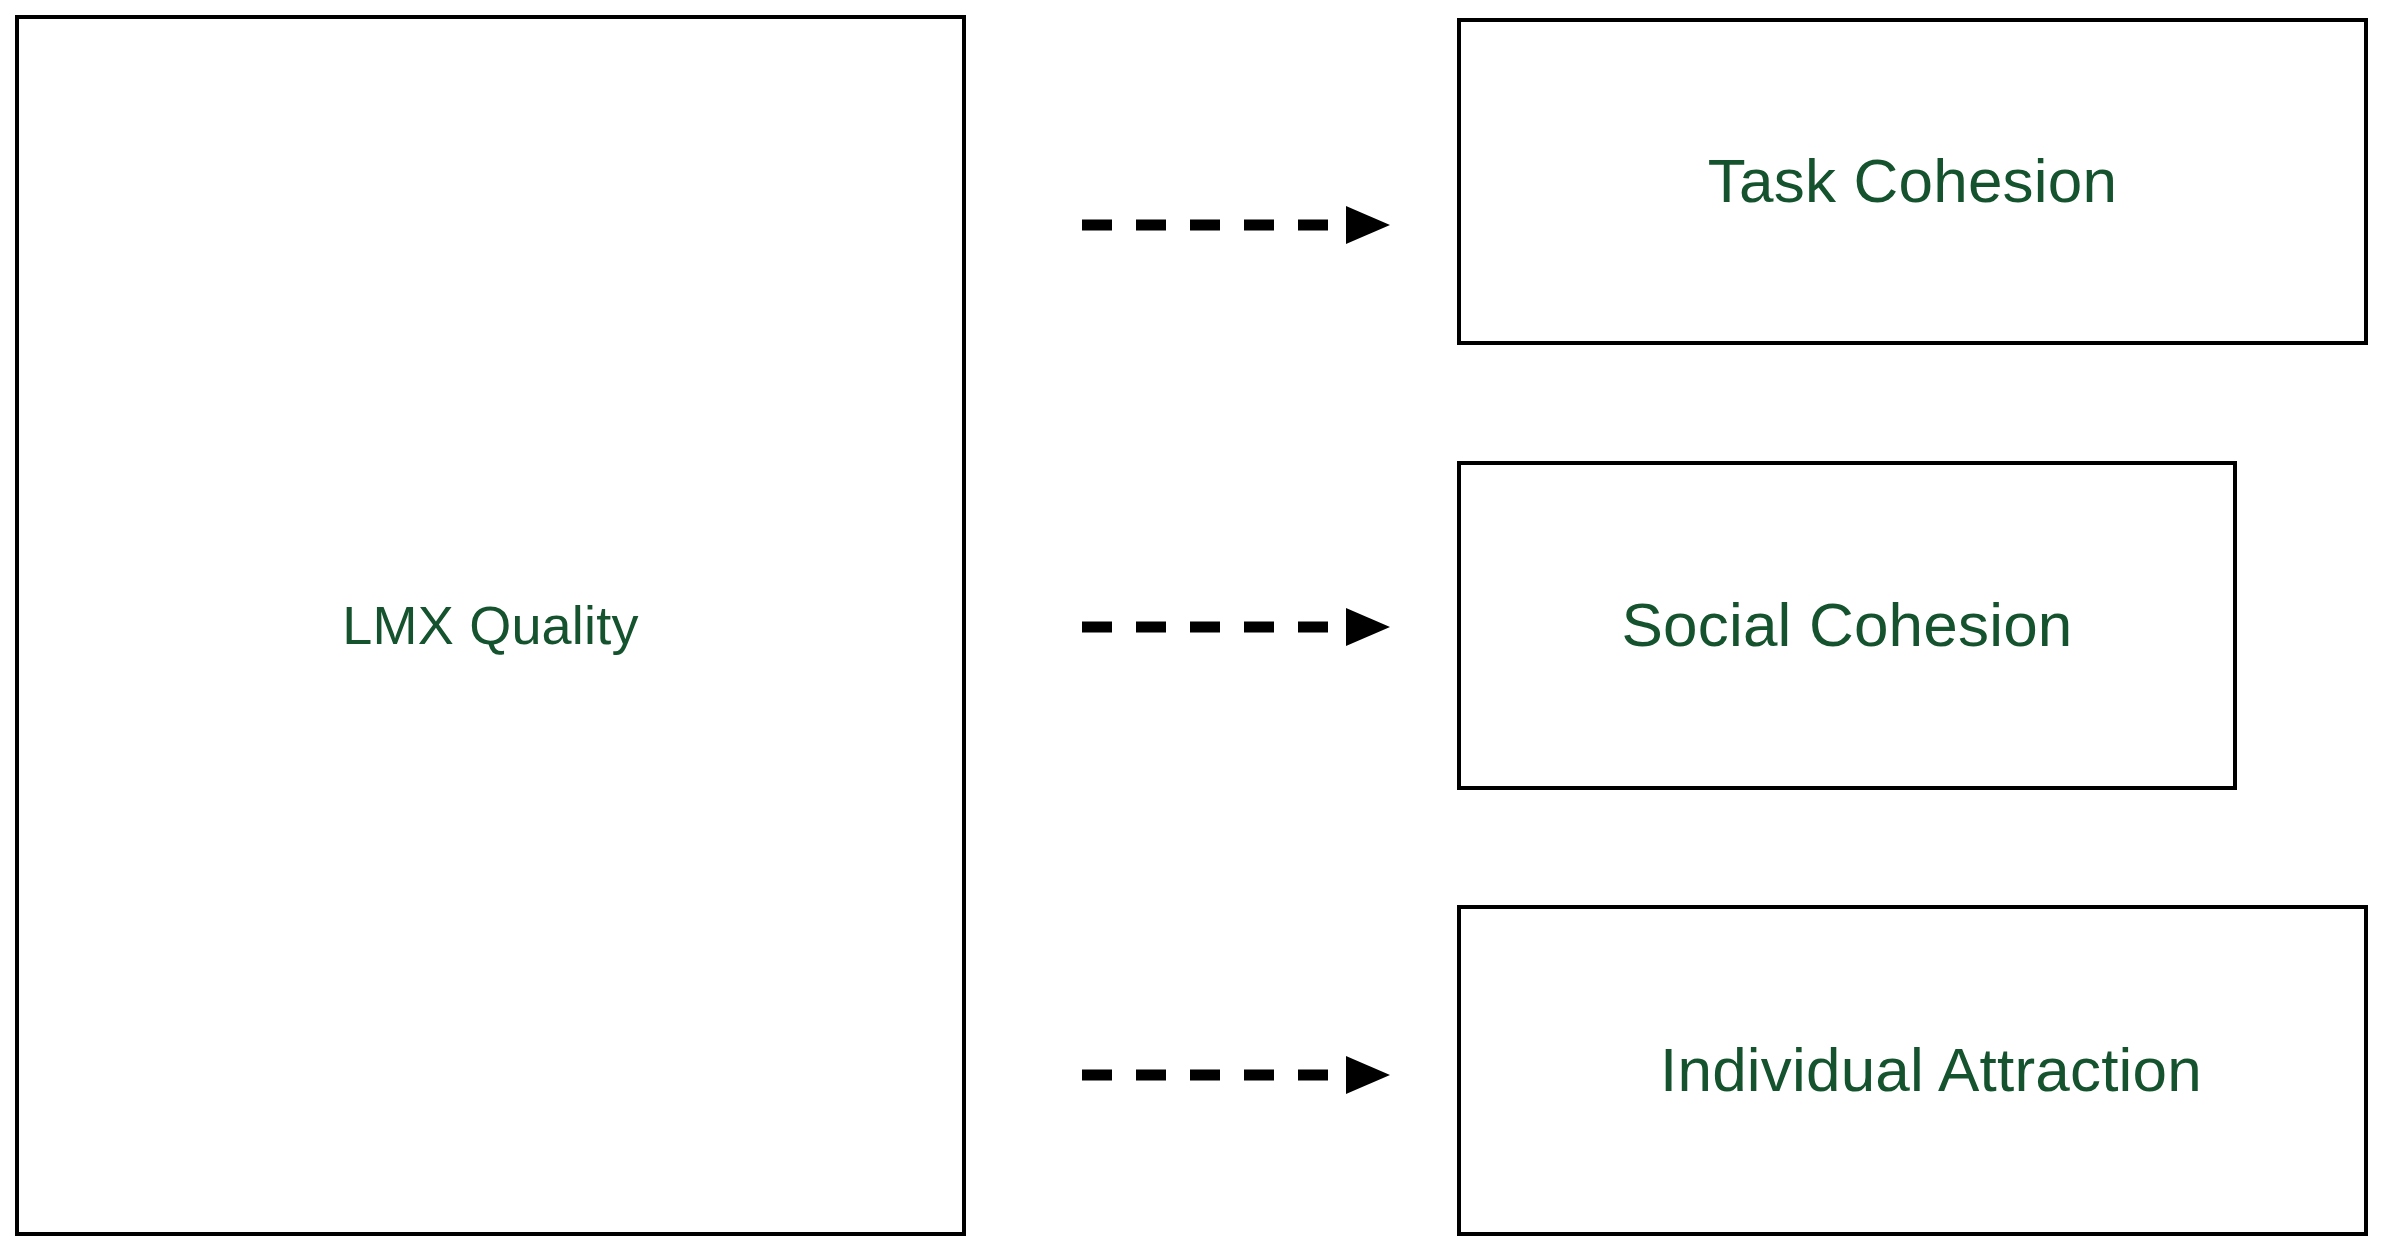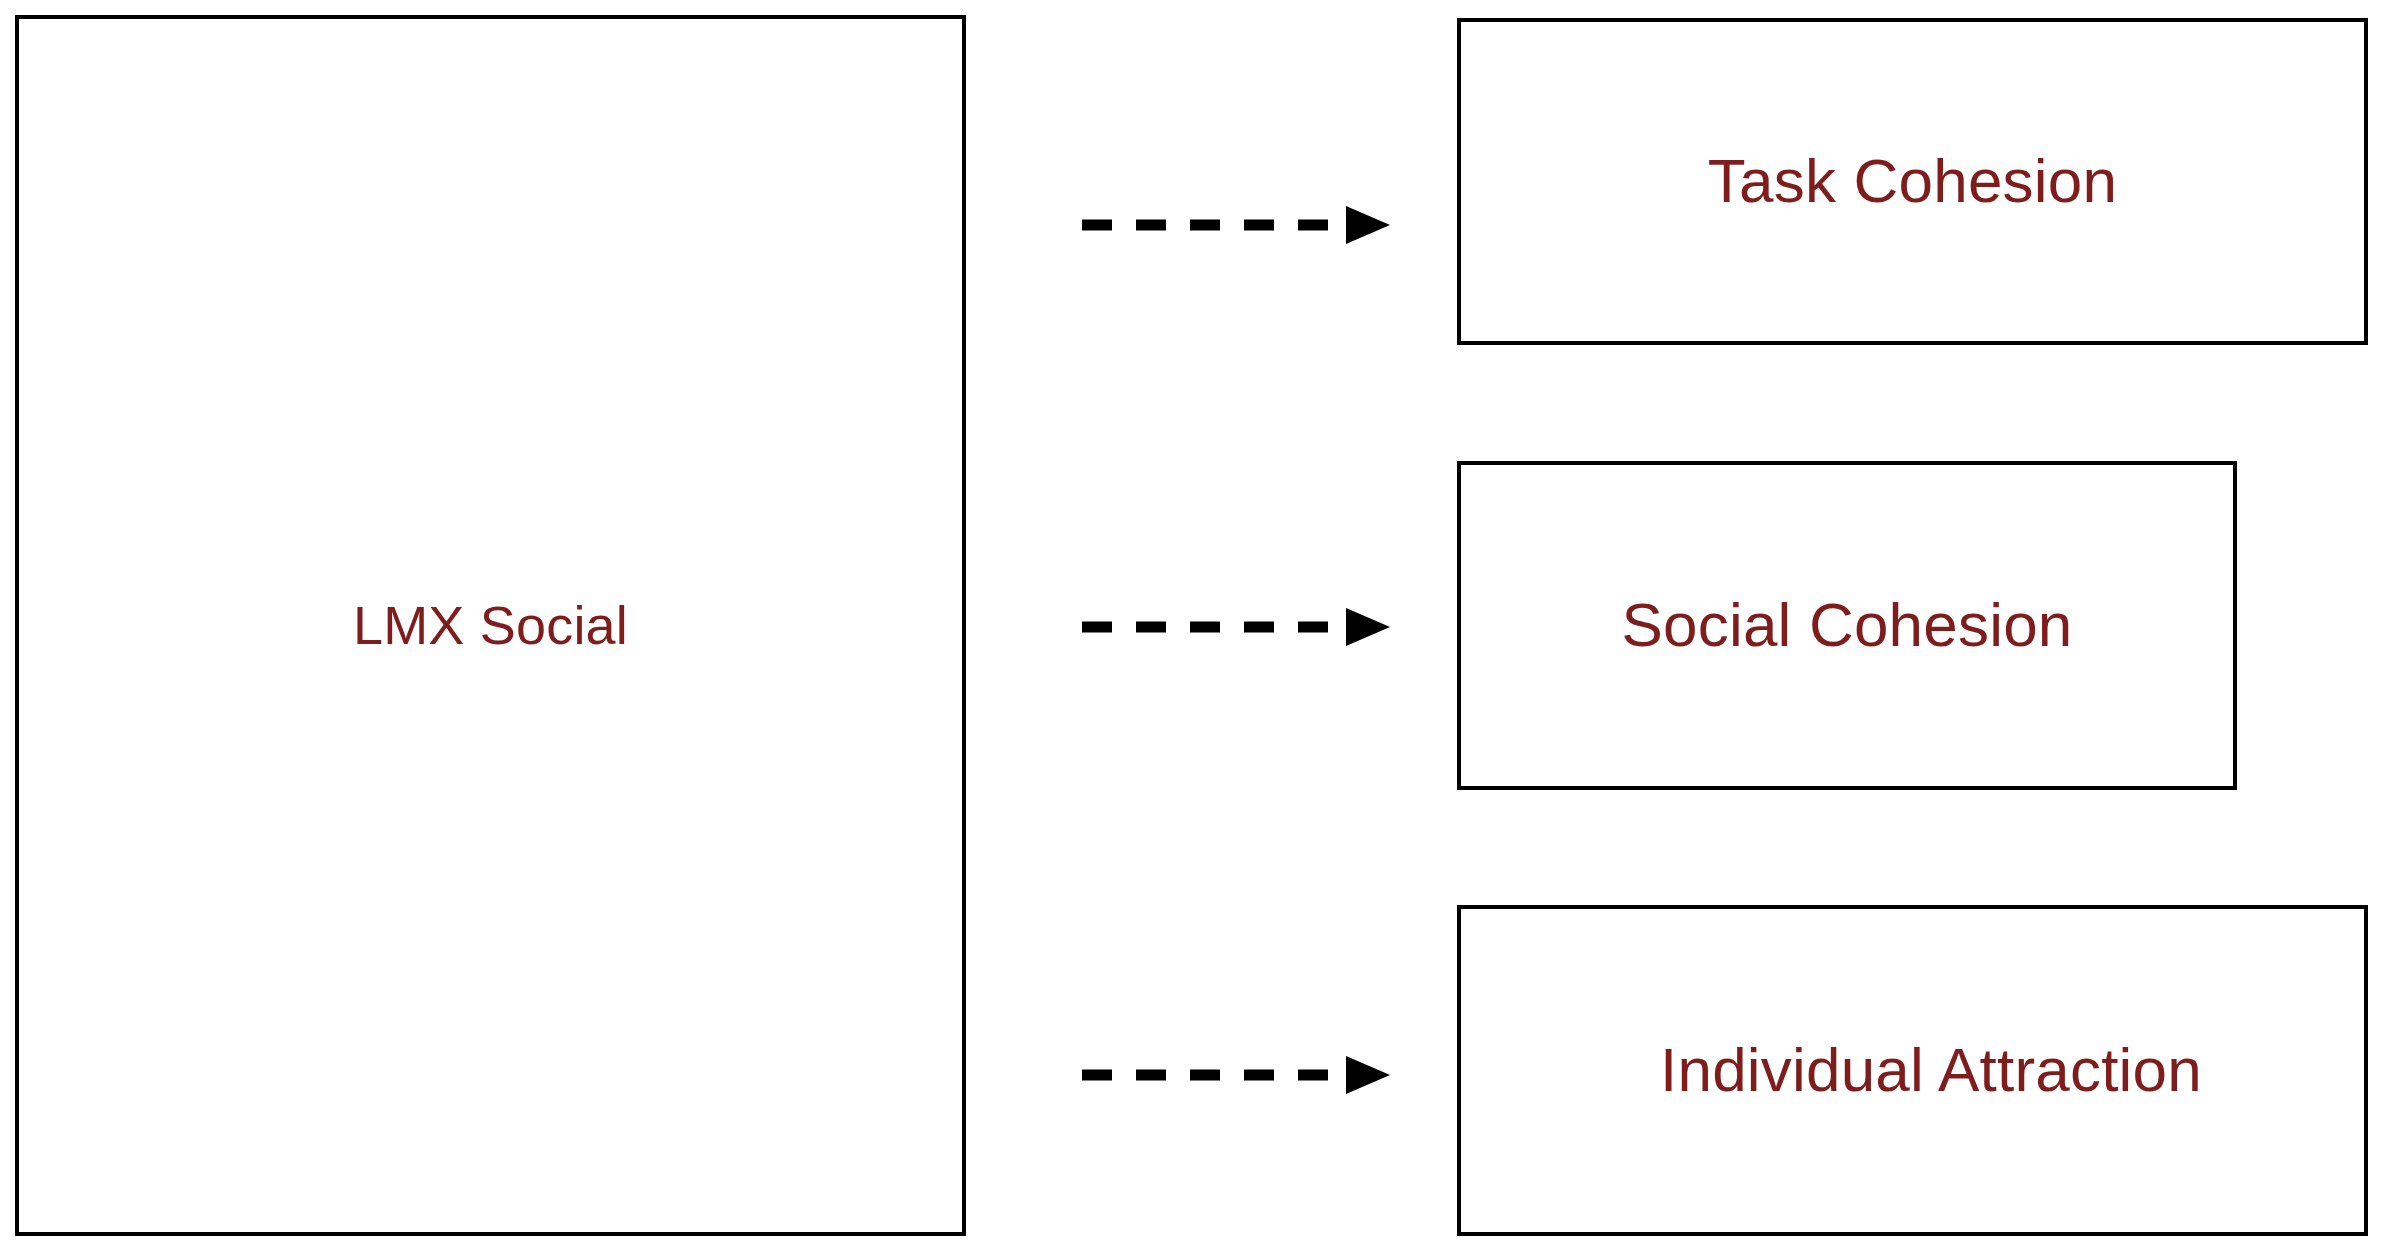--- a/index.html
+++ b/index.html
@@ -21,21 +21,21 @@
   .node-box {
     position: absolute;
     box-sizing: border-box;
     border: 4px solid #000000;
     background: #ffffff;
     display: flex;
     align-items: center;
     justify-content: center;
   }
   .node-label {
-    color: #7f1d1d;
+    color: #14532d;
     font-family: "Liberation Sans", sans-serif;
     font-weight: 400;
     line-height: 1.1;
     text-align: center;
     white-space: nowrap;
     letter-spacing: 0.2px;
   }
 
   
   #node-lmx-quality {
@@ -90,21 +90,21 @@
     height: 60px;
     overflow: visible;
   }
 </style>
 </head>
 <body>
 
 <div id="canvas">
 
   <div class="node-box" id="node-lmx-quality">
-    <span class="node-label">LMX Social</span>
+    <span class="node-label">LMX Quality</span>
   </div>
 
   <div class="path-arrow" id="arrow-to-task-cohesion">
     <svg viewBox="0 0 320 60" xmlns="http://www.w3.org/2000/svg">
       <line x1="4" y1="30" x2="274" y2="30" stroke="#000000" stroke-width="11" stroke-dasharray="30 24" stroke-linecap="butt"></line>
       <polygon points="268,11 312,30 268,49" fill="#000000"></polygon>
     </svg>
   </div>
 
   <div class="path-arrow" id="arrow-to-social-cohesion">

